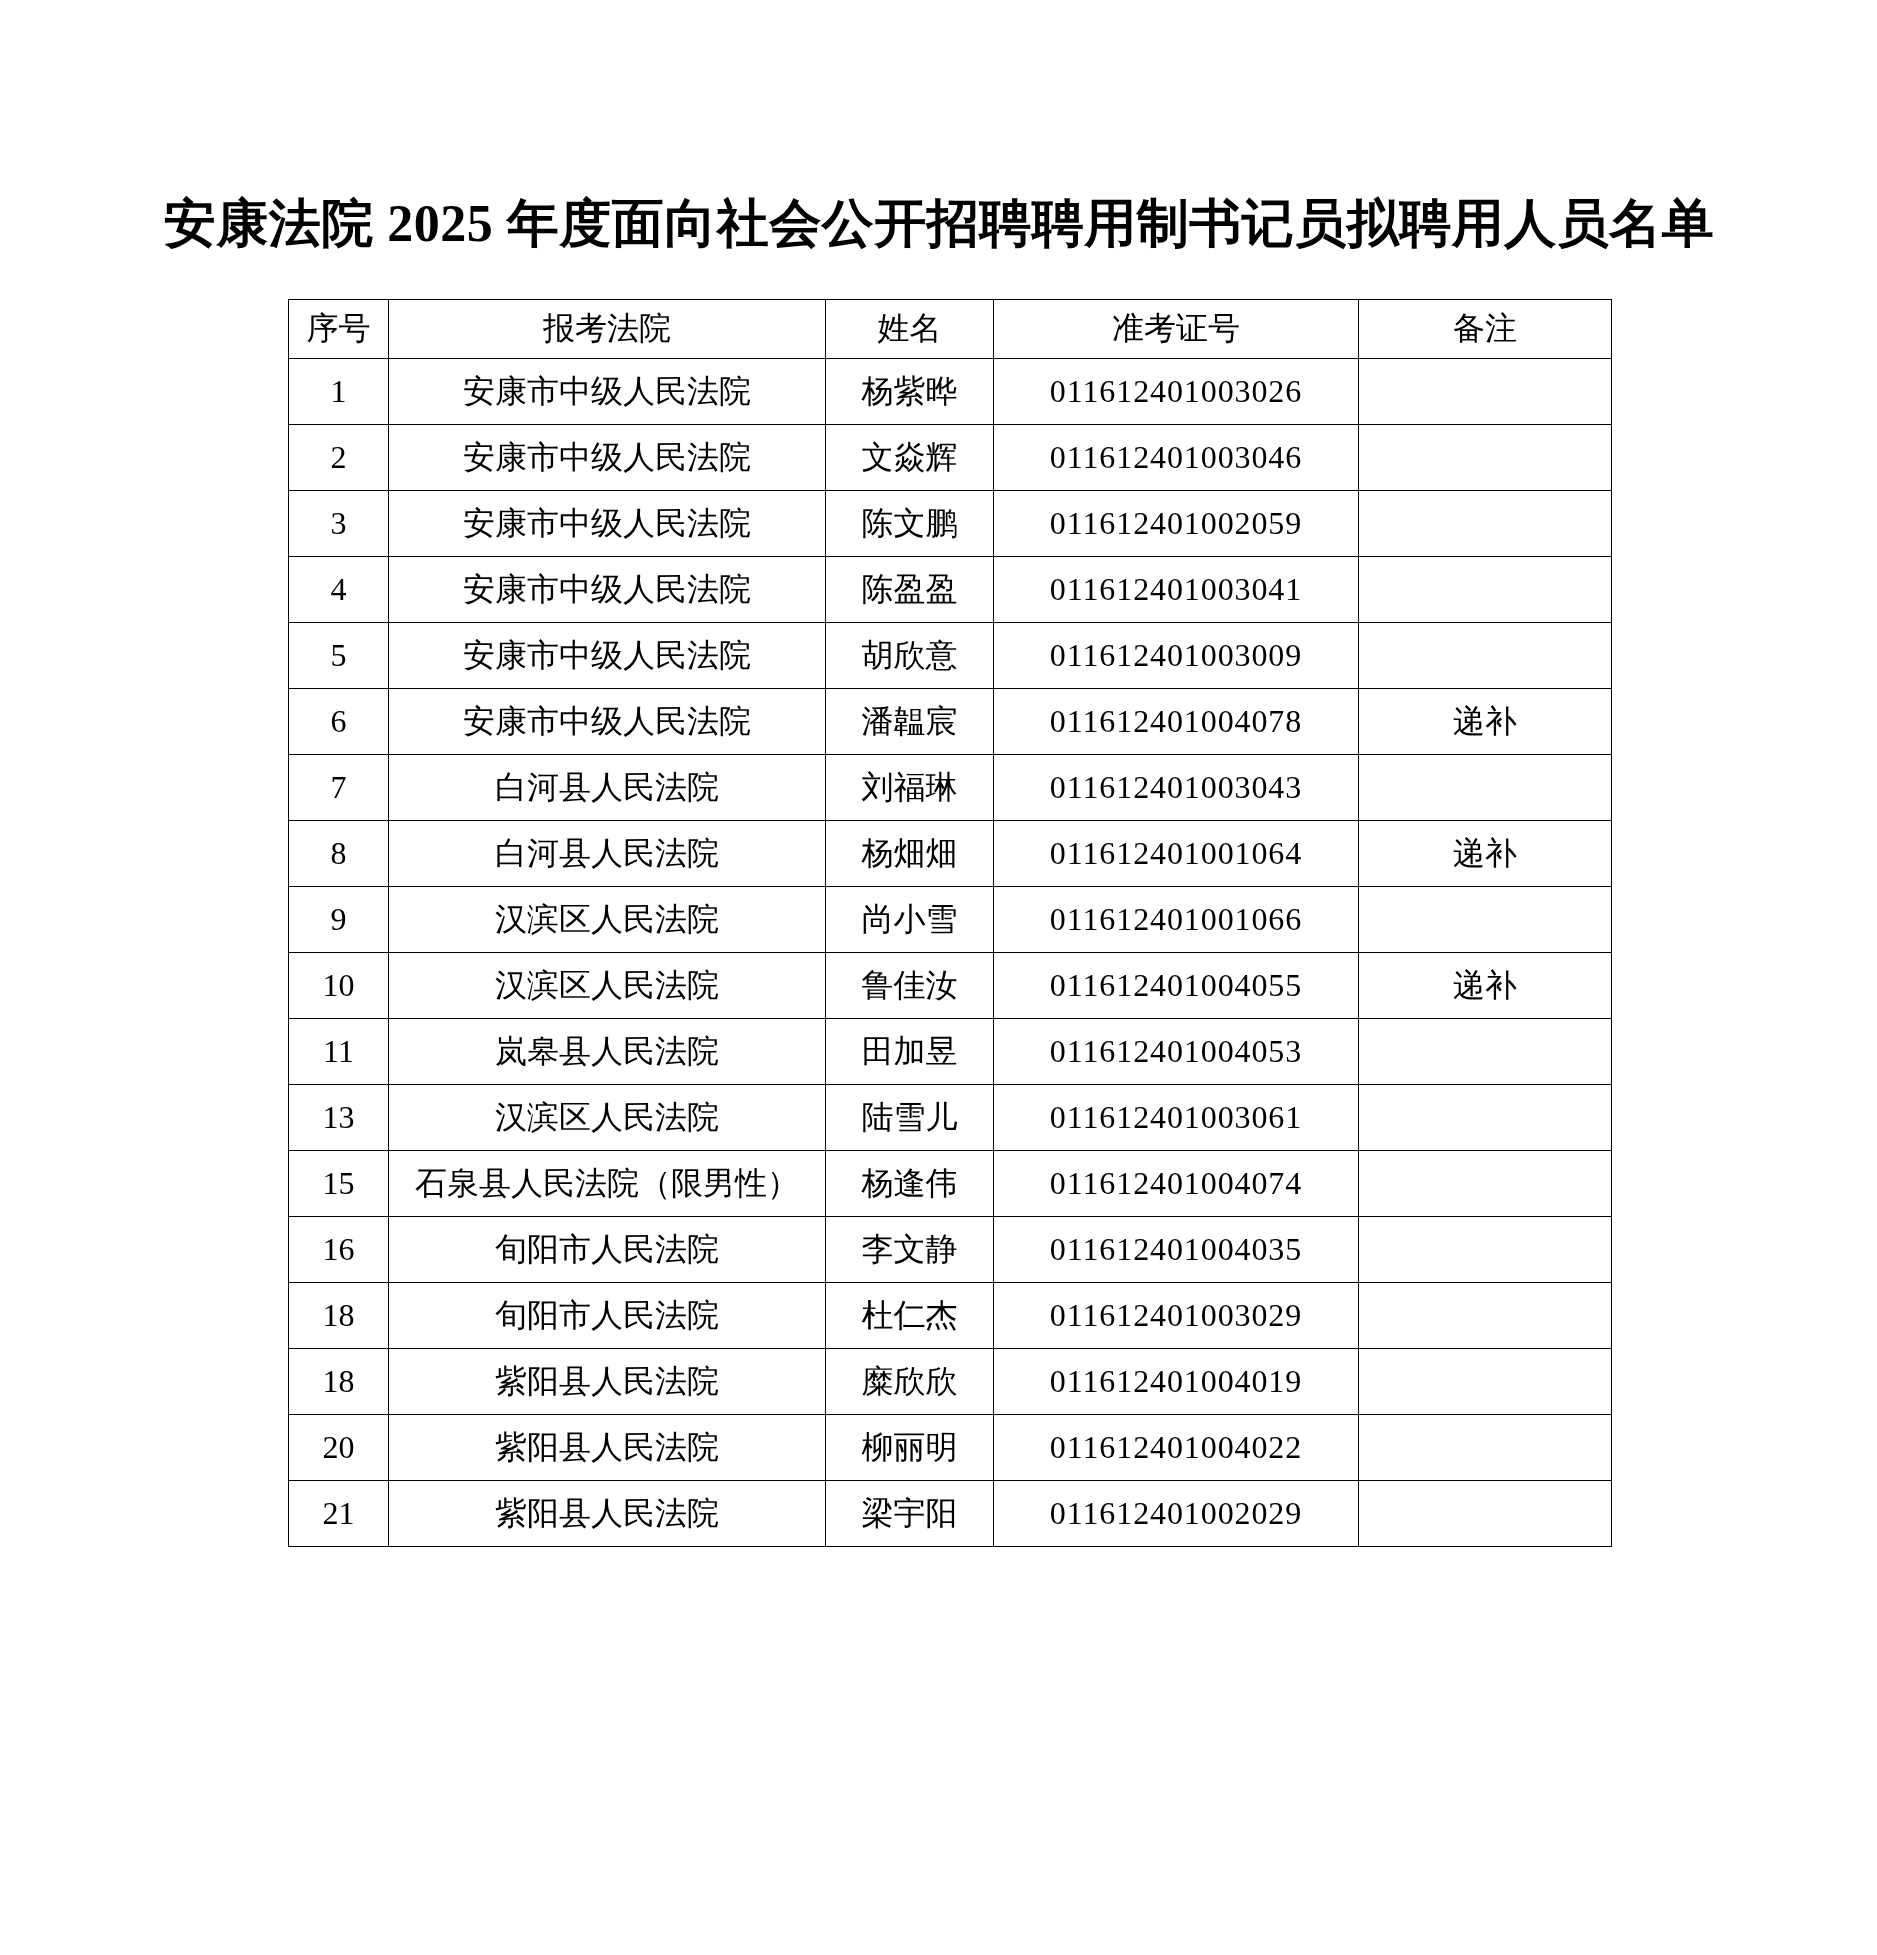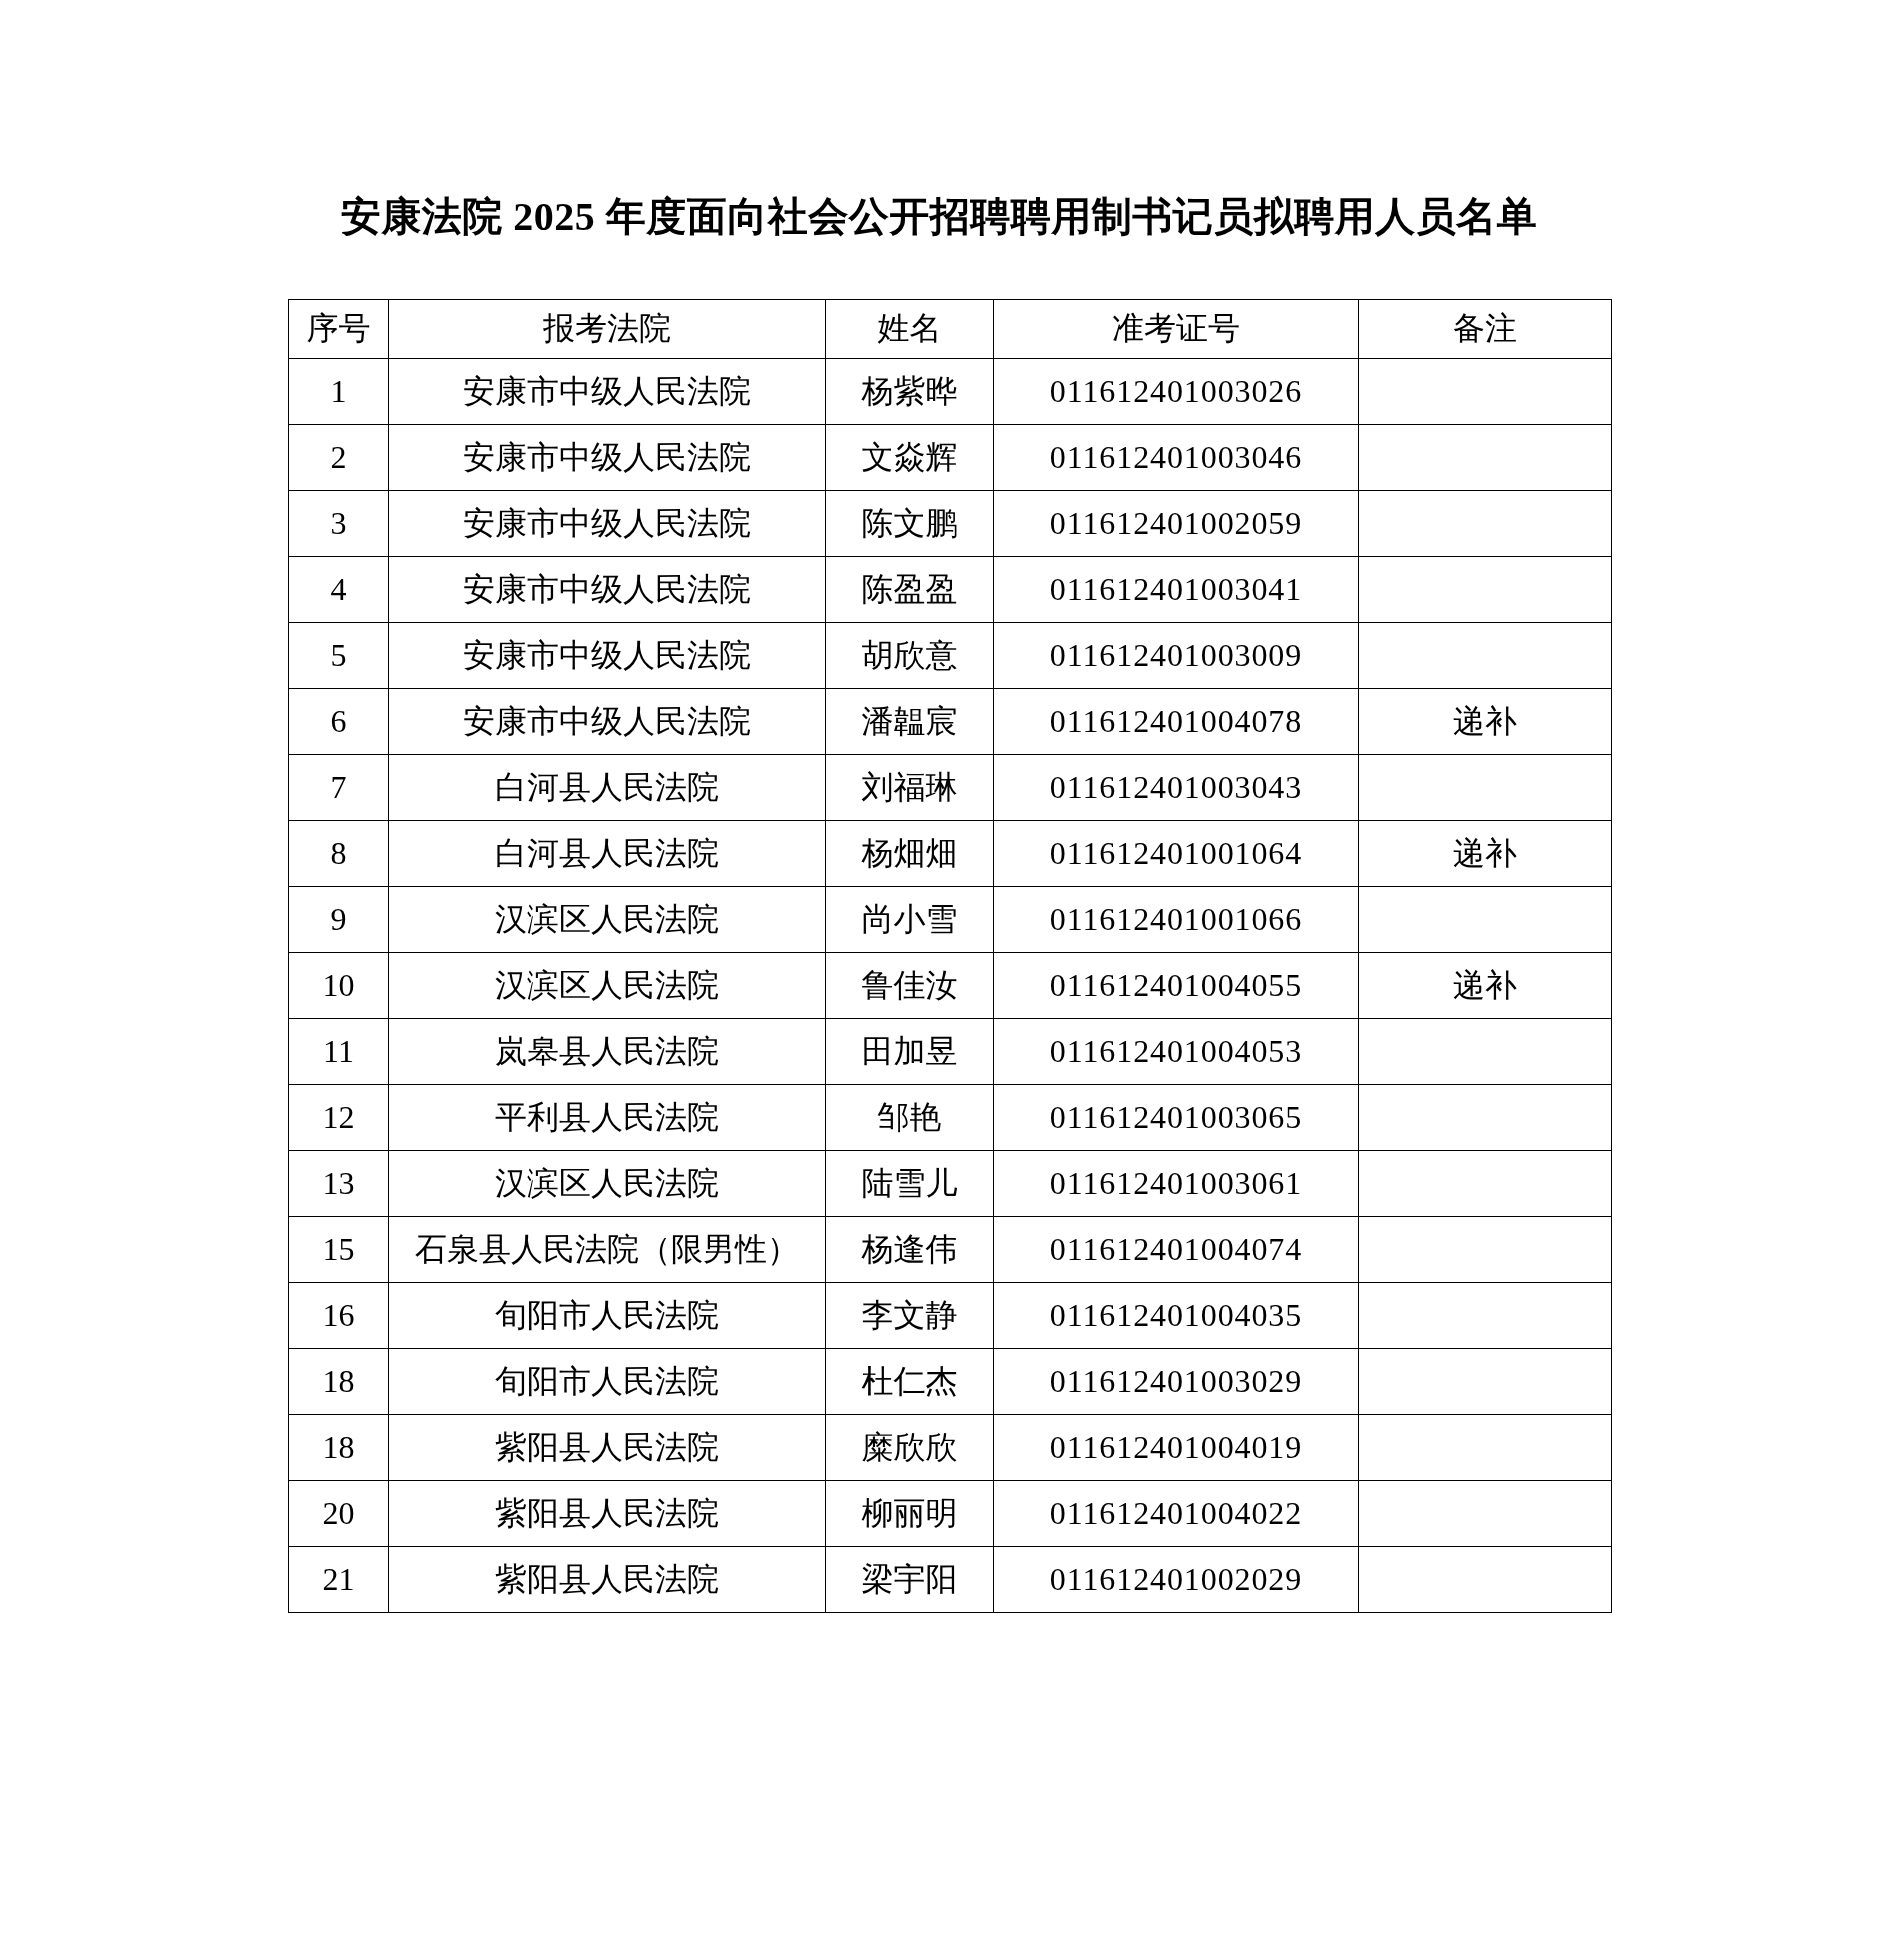--- a/index.html
+++ b/index.html
@@ -13,21 +13,21 @@
     height: 1955px;
     font-family: "Liberation Serif", "DejaVu Serif", serif;
     color: #000000;
   }
   .doc-title {
     position: absolute;
     top: 189px;
     left: 0;
     width: 100%;
     text-align: center;
-    font-size: 40px;
+    font-size: 52px;
     font-weight: bold;
     color: #000000;
     letter-spacing: 0.5px;
     white-space: nowrap;
   }
   table.roster {
     position: absolute;
     left: 288px;
     top: 299px;
     width: 1324px;
@@ -145,27 +145,20 @@
         <td>递补</td>
       </tr>
       <tr>
         <td>11</td>
         <td>岚皋县人民法院</td>
         <td>田加昱</td>
         <td class="ticket-cell">011612401004053</td>
         <td></td>
       </tr>
       <tr>
-        <td>12</td>
-        <td>平利县人民法院</td>
-        <td>邹艳</td>
-        <td class="ticket-cell">011612401003065</td>
-        <td></td>
-      </tr>
-      <tr>
         <td>13</td>
         <td>汉滨区人民法院</td>
         <td>陆雪儿</td>
         <td class="ticket-cell">011612401003061</td>
         <td></td>
       </tr>
       <tr>
         <td>15</td>
         <td>石泉县人民法院（限男性）</td>
         <td>杨逢伟</td>

